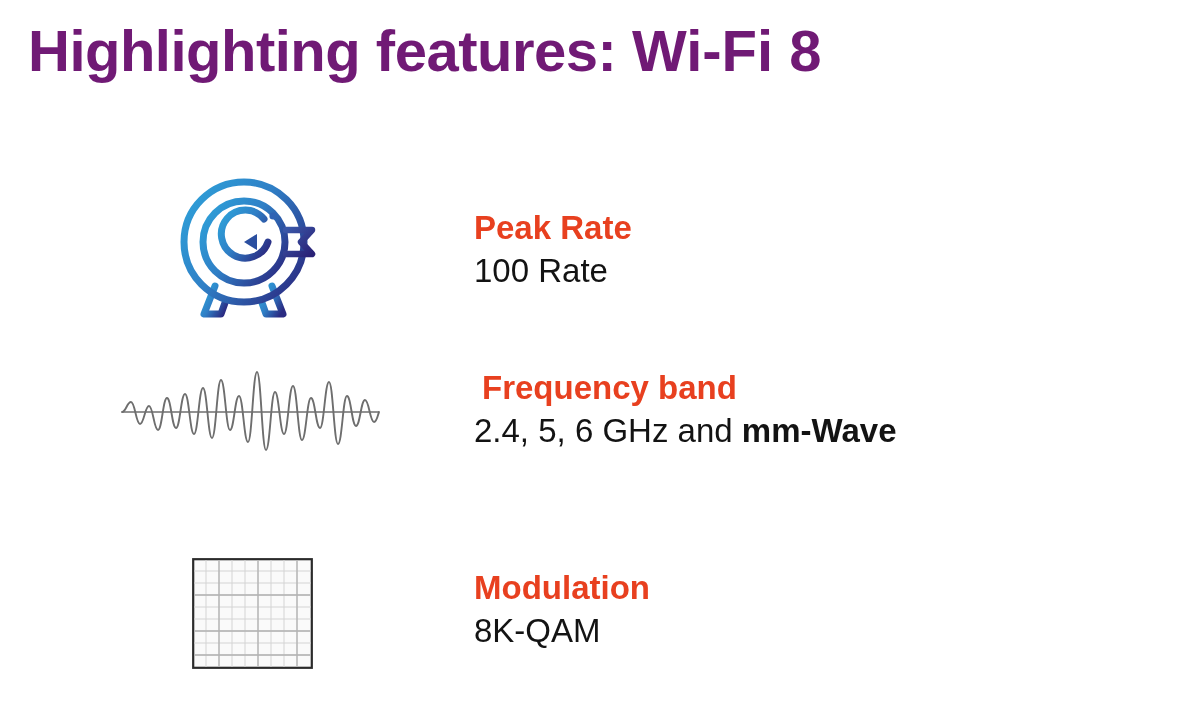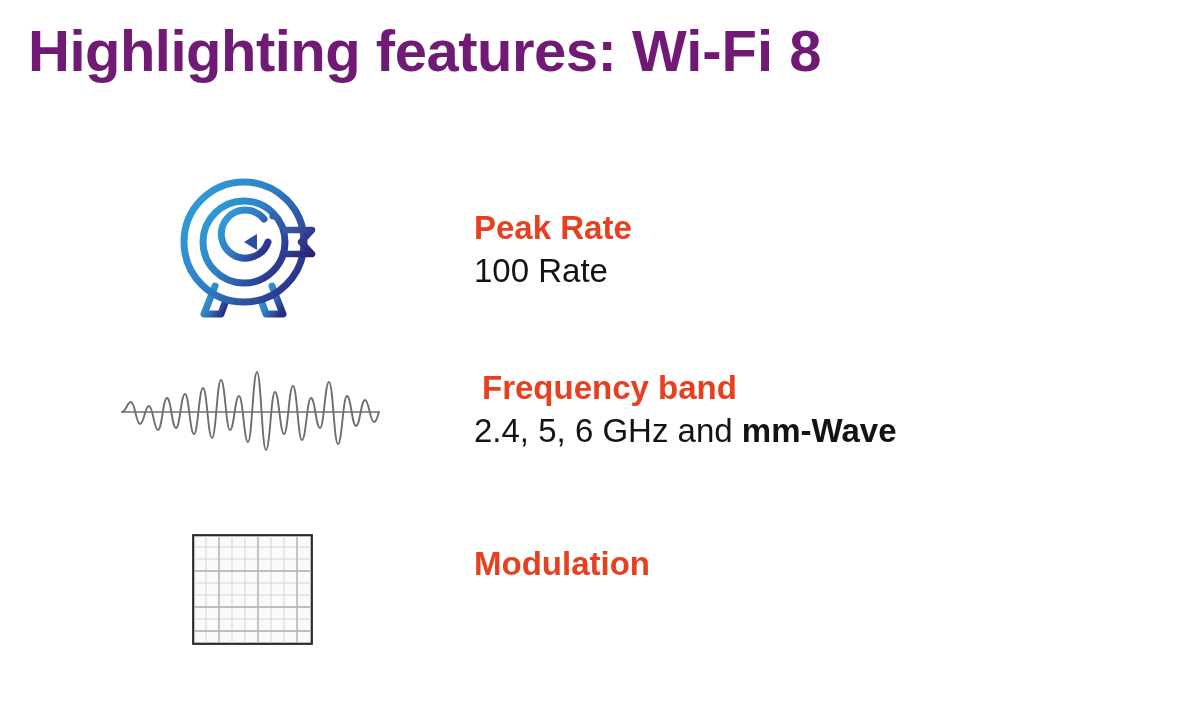--- a/index.html
+++ b/index.html
@@ -34,21 +34,21 @@
 
   
   .feature-row {
     position: absolute;
     left: 0;
     width: 970px;
     height: 170px;
   }
   #row-peak-rate      { top: 160px; }
   #row-frequency-band { top: 340px; }
-  #row-modulation     { top: 506px; }
+  #row-modulation     { top: 530px; }
 
   .icon-cell {
     position: absolute;
     left: 100px;
     top: 0;
     width: 300px;
     height: 170px;
   }
   .text-cell {
     position: absolute;
@@ -218,14 +218,15 @@
         <line x1="105" y1="2" x2="105" y2="109"></line>
         <line x1="2" y1="37" x2="119" y2="37"></line>
         <line x1="2" y1="73" x2="119" y2="73"></line>
         <line x1="2" y1="97" x2="119" y2="97"></line>
       </g>
     </svg>
   </div>
 
   <div class="text-cell">
     <div class="feature-heading">Modulation</div>
+    <div class="feature-value"><span>8K-QAM</span><span class="val-strong"></span></div>
   </div>
 </div>
 
 </body></html>

